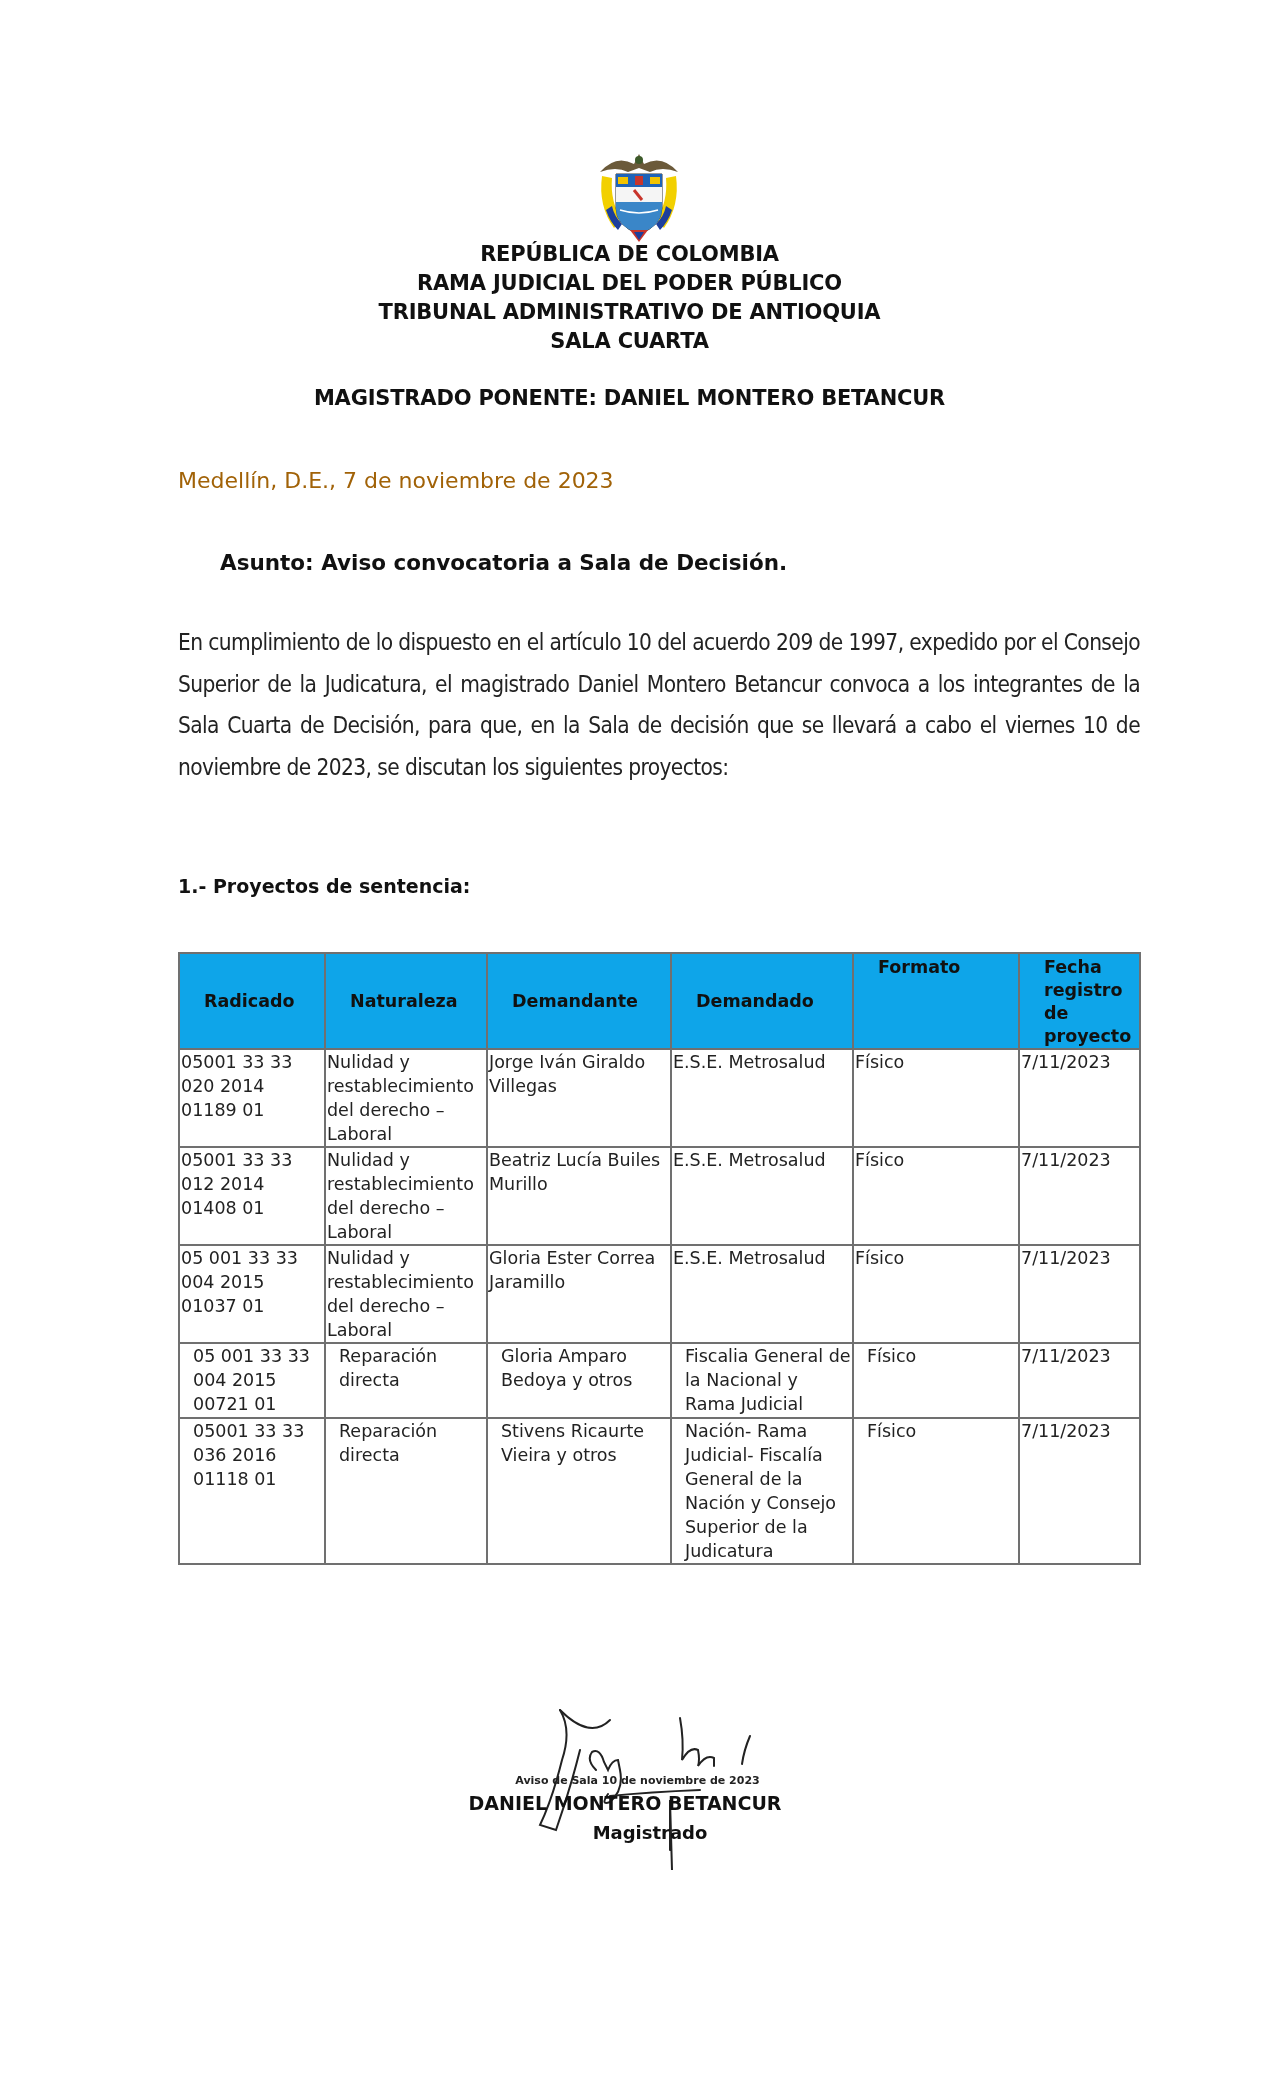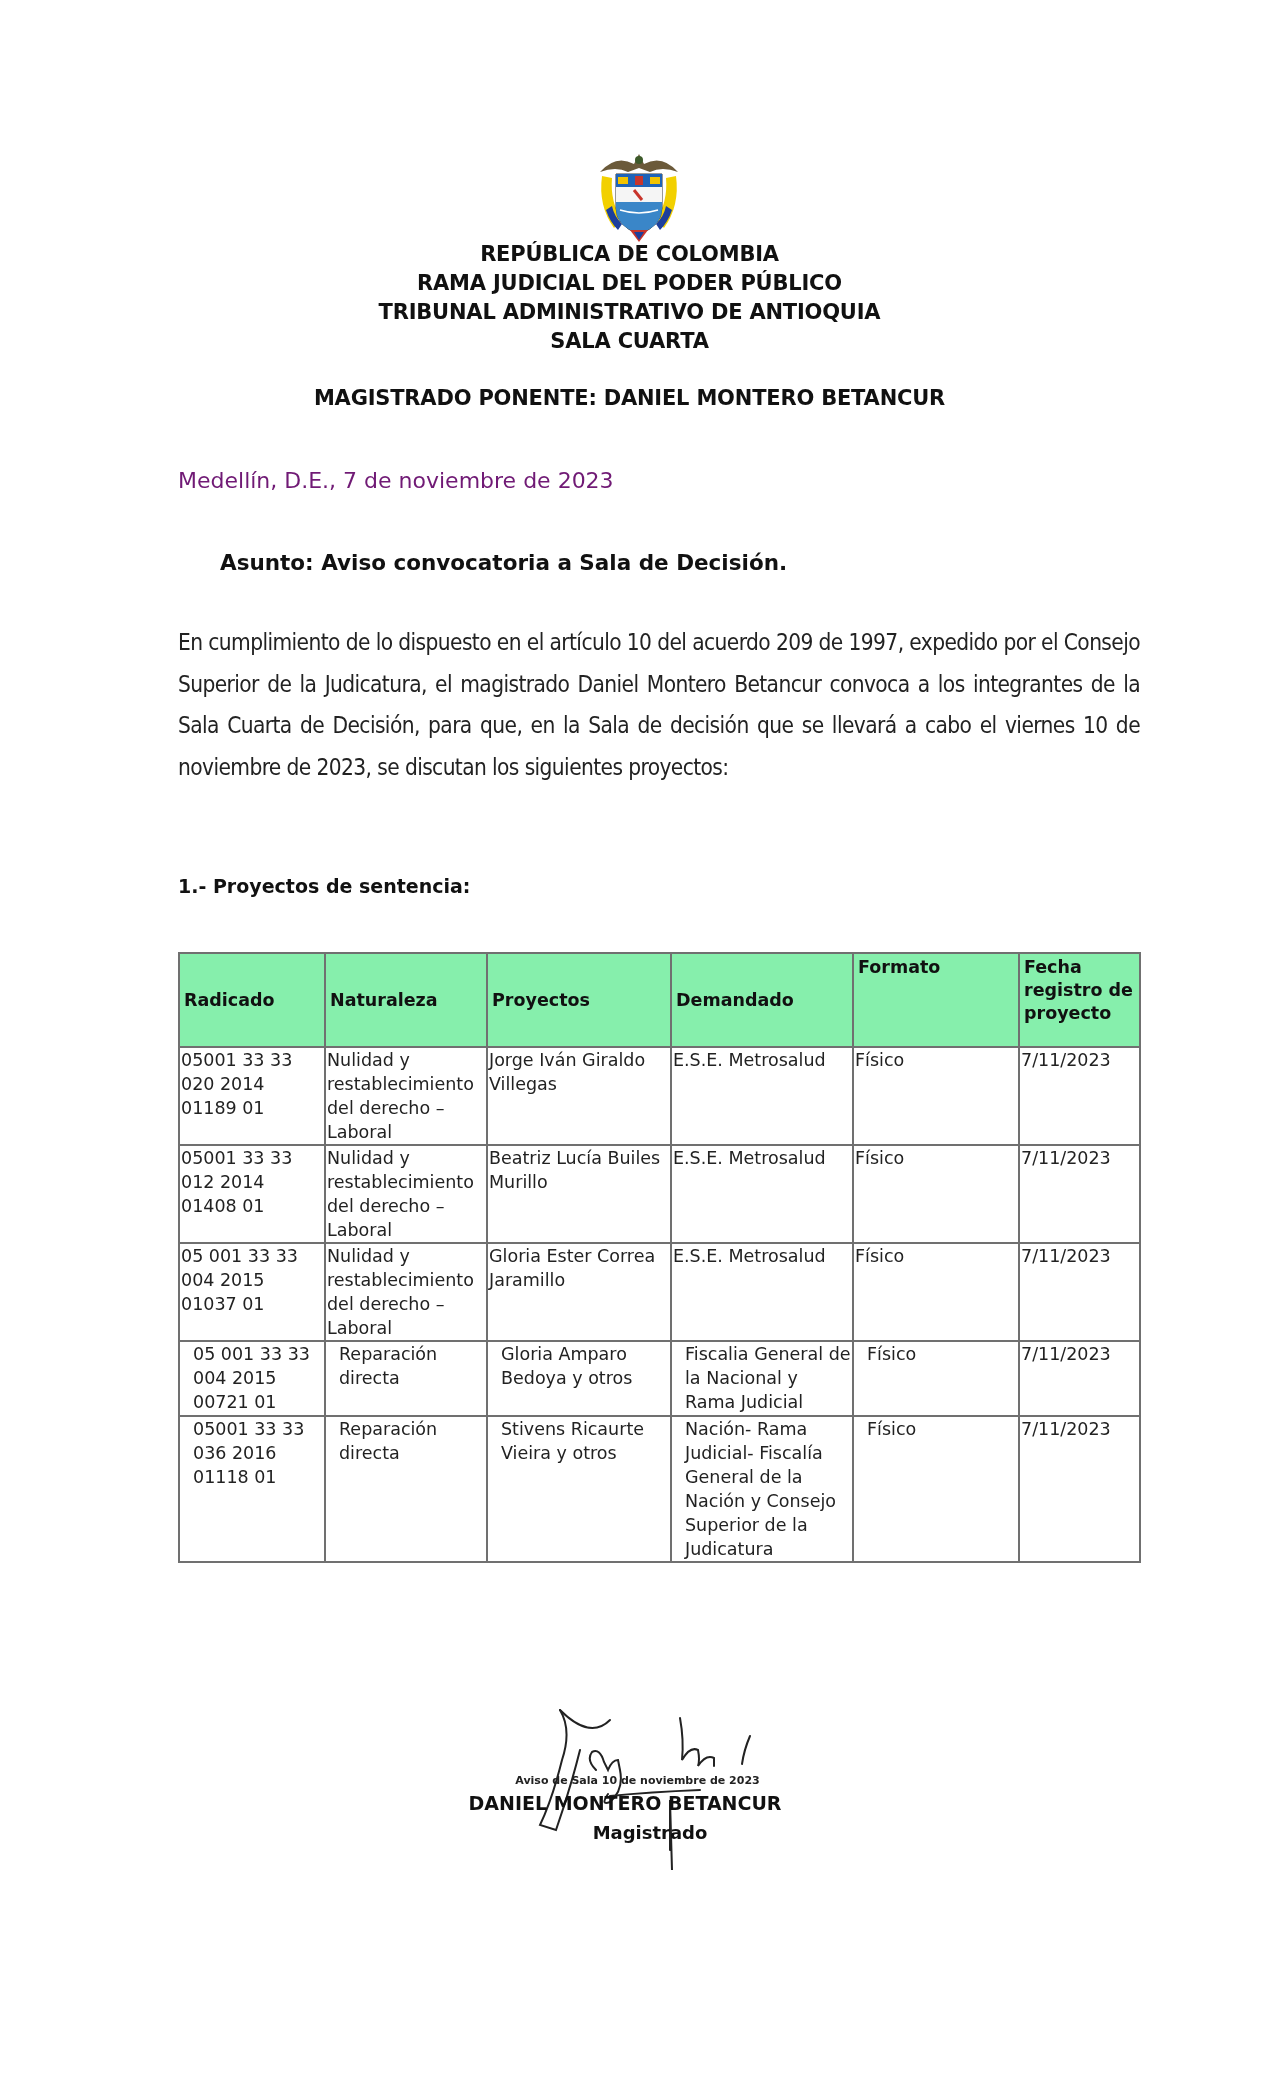--- a/index.html
+++ b/index.html
@@ -3,32 +3,32 @@
 <meta charset="utf-8">
 <style>
   html, body { margin: 0; padding: 0; background: #ffffff; }
   body { width: 1275px; height: 2100px; position: relative; overflow: hidden;
          font-family: "DejaVu Sans", "Liberation Sans", sans-serif; color: #111; }
   .crest { position: absolute; left: 596px; top: 150px; width: 86px; height: 92px; }
   .hdr { position: absolute; left: 0; width: 1259px; text-align: center;
          font-weight: bold; font-size: 21px; line-height: 29px; letter-spacing: -0.2px; }
   .hdr-lines { top: 240px; }
   .ponente { top: 384px; }
-  .date { position: absolute; left: 178px; top: 468px; font-size: 22px; color: #701a75; }
+  .date { position: absolute; left: 178px; top: 468px; font-size: 22px; color: #a16207; }
   .asunto { position: absolute; left: 178px; top: 550px; font-size: 21.5px; font-weight: bold; margin-left: 42px; }
   .asunto .lbl { font-weight: bold; }
   .body-text { position: absolute; left: 178px; top: 622px; width: 962px;
                font-size: 22.5px; line-height: 41.5px; text-align: justify; color: #222;
                font-family: "DejaVu Sans Condensed", "DejaVu Sans", sans-serif; font-stretch: condensed;
                letter-spacing: -0.6px; }
   .section { position: absolute; left: 178px; top: 875px; font-size: 19px; font-weight: bold; }
   table.proj { position: absolute; left: 178px; top: 952px; border-collapse: collapse;
                font-size: 17.5px; line-height: 24px; color: #222; }
   table.proj th, table.proj td { border: 2px solid #707070; vertical-align: top; padding: 0 0 0 1px; text-align: left; }
-  table.proj th { background: #86efac; font-weight: bold; color: #111; height: 90px; vertical-align: middle; padding-left: 4px; }
+  table.proj th { background: #0ea5e9; font-weight: bold; color: #111; height: 90px; vertical-align: middle; padding-left: 24px; }
   table.proj th.top { vertical-align: top; padding-top: 2px; line-height: 23px; }
   table.proj tr.r1 td, table.proj tr.r2 td, table.proj tr.r3 td { height: 95px; }
   table.proj tr.r4 td { height: 73px; }
   table.proj tr.pad td { padding-left: 13px; }
   table.proj tr.pad td.fecha { padding-left: 1px; }
   .sig { position: absolute; left: 500px; top: 1690px; width: 320px; height: 180px; }
   .sig-note { position: absolute; left: 0; width: 1275px; top: 1774px; text-align: center;
               font-size: 11px; font-weight: bold; color: #222; }
   .sig-name { position: absolute; left: 0; width: 1250px; top: 1792px; text-align: center;
               font-size: 19px; font-weight: bold; }
@@ -88,21 +88,21 @@
       <col style="width:162px">
       <col style="width:184px">
     <col style="width:182px">
       <col style="width:166px">
       <col style="width:121px">
   </colgroup>
   <thead>
     <tr>
       <th>Radicado</th>
       <th>Naturaleza</th>
-      <th>Proyectos</th>
+      <th>Demandante</th>
       <th>Demandado</th>
       <th class="top">Formato</th>
       <th class="top">Fecha registro de proyecto</th>
     </tr>
   </thead>
   <tbody>
     <tr class="r1">
       <td>05001 33 33 020 2014 01189 01</td>
       <td>Nulidad y restablecimiento del derecho – Laboral</td>
       <td>Jorge Iván Giraldo Villegas</td>

